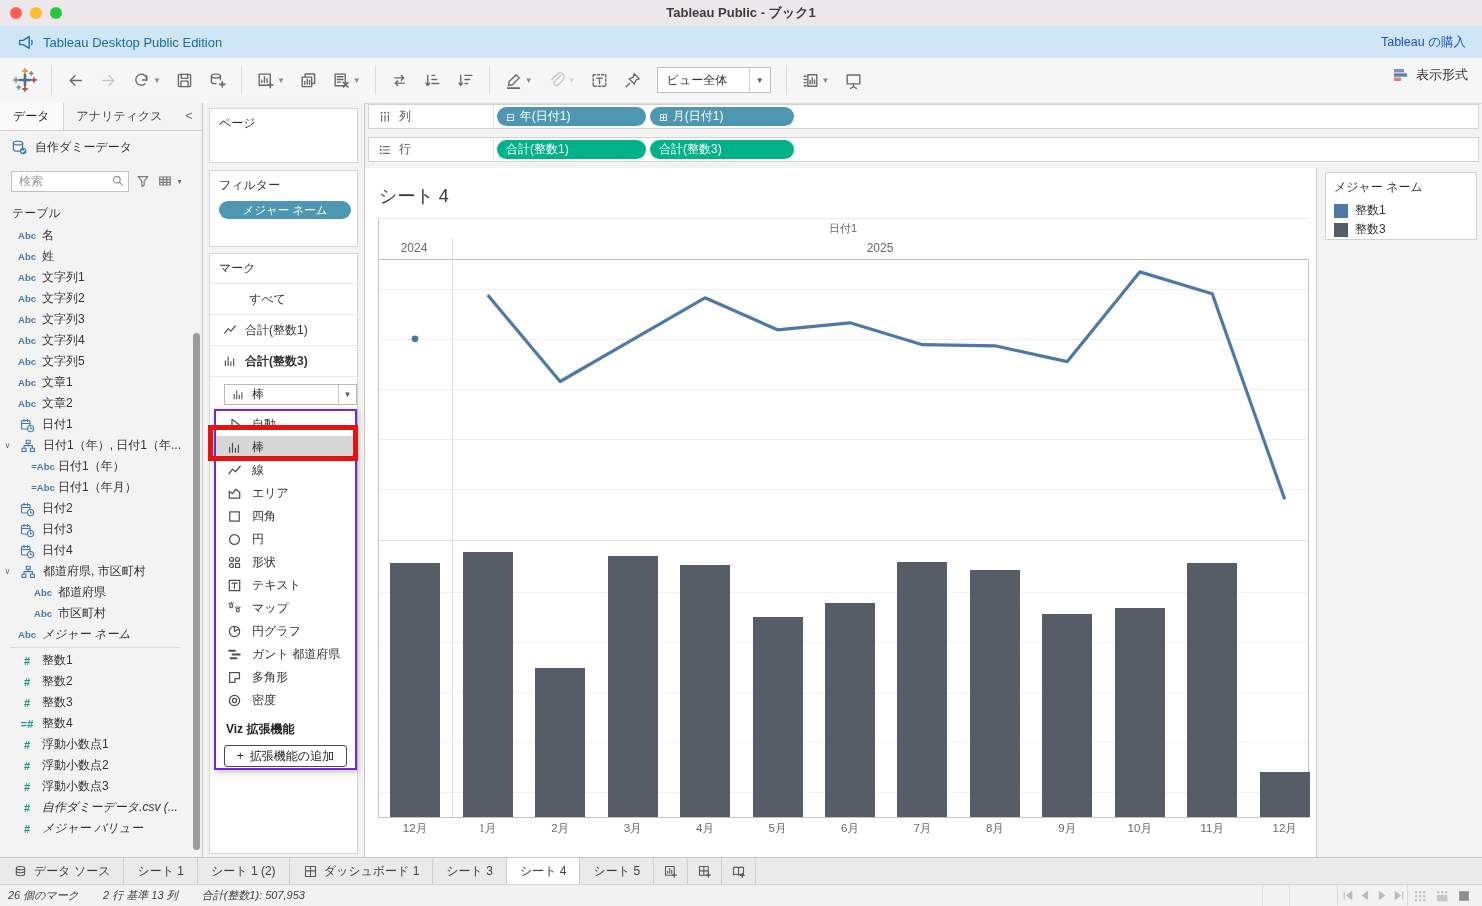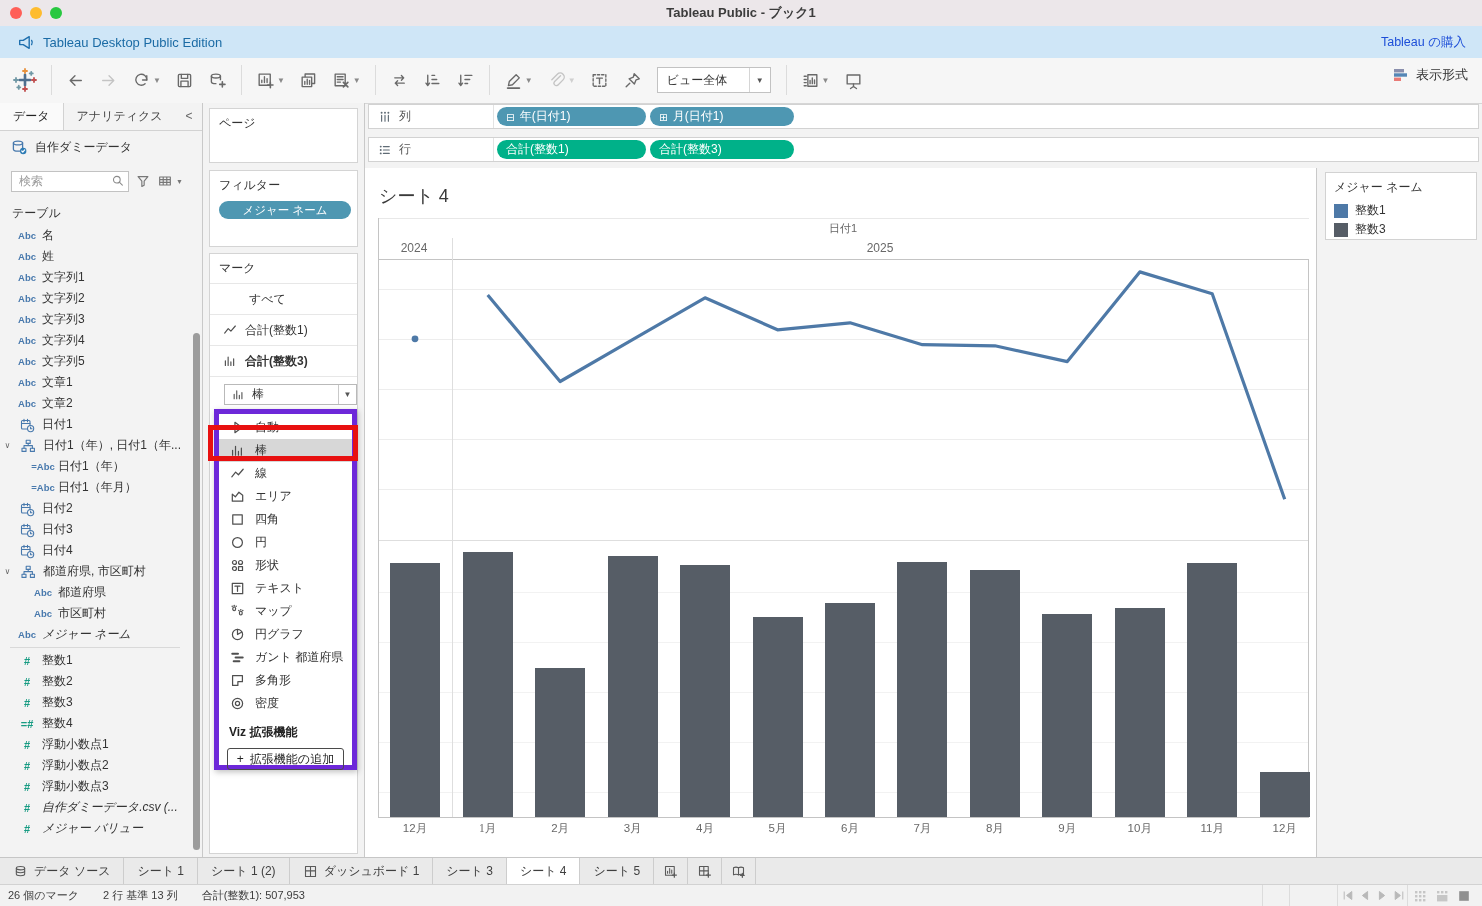--- a/index.html
+++ b/index.html
@@ -64,21 +64,21 @@
   #filter-pill{position:absolute;left:9px;top:30px;width:132px;justify-content:center;}
   .marks-row{height:30px;display:flex;align-items:center;border-bottom:1px solid #e7e7e7;}
   #marks-all{padding-left:39px;}
   .marks-entry{padding-left:12px;gap:7px;}
   .marks-entry .melbl{color:#333;}
   .marks-entry.sel .melbl{font-weight:bold;}
   #mark-type-select{position:absolute;left:14px;top:130px;width:133px;height:21px;border:1px solid #b9b9b9;background:#fff;display:flex;align-items:center;box-sizing:border-box;}
   #mark-type-select .mtv{flex:1;padding-left:6px;color:#333;}
   #mark-type-select .mtc{width:17px;height:100%;border-left:1px solid #c9c9c9;display:flex;align-items:center;justify-content:center;font-size:8px;color:#555;}
   
-  #marks-menu{left:214px;top:409px;width:143px;height:361px;background:#fff;border:5px solid #6d28d9;
+  #marks-menu{left:214px;top:409px;width:143px;height:361px;background:#fff;border:2px solid #6d28d9;
     box-shadow:1px 2px 6px rgba(0,0,0,.25);box-sizing:border-box;padding-top:2px;z-index:40;}
   .mm-item{height:23px;display:flex;align-items:center;padding-left:10px;gap:9px;}
   .mm-item .mlbl{color:#333;font-size:12px;}
   .mm-item.hl{background:#d7d7d7;}
   #mm-section{margin-top:9px;padding-left:10px;font-weight:bold;color:#222;}
   #mm-add-btn{margin:7px 8px 0 8px;height:20px;border:1px solid #4a4a4a;border-radius:3px;display:flex;align-items:center;justify-content:center;gap:6px;color:#222;}
   #red-box{left:208px;top:425px;width:150px;height:36px;border:5px solid #e81010;box-sizing:border-box;z-index:60;}
   
   .shelf{left:368px;width:1111px;height:25px;background:#fff;border:1px solid #d2d2d2;box-sizing:border-box;display:flex;align-items:center;}
   #shelf-cols{top:104px;} #shelf-rows{top:137px;}
@@ -97,21 +97,21 @@
   #legend-title{padding:6px 8px 5px 8px;color:#333;}
   .legend-item{display:flex;align-items:center;gap:7px;height:19px;padding-left:8px;}
   .legend-swatch{width:14px;height:14px;}
   
   #tabbar{left:0;top:857px;width:1482px;height:27px;background:#eaeaea;border-top:1px solid #c6c6c6;box-sizing:border-box;display:flex;}
   .sheet-tab{height:100%;display:flex;align-items:center;gap:6px;padding:0 13px;border-right:1px solid #cdcdcd;color:#3f3f3f;white-space:nowrap;}
   .sheet-tab.active{background:#fff;}
   .sheet-tab.icon-only{padding:0 9px;}
   
   #statusbar{left:0;top:884px;width:1482px;height:22px;background:#f2f2f2;border-top:1px solid #d2d2d2;box-sizing:border-box;font-size:11px;color:#3d3d3d;}
-  #status-left{position:absolute;left:8px;top:0;height:21px;display:flex;align-items:center;gap:24px;}
+  #status-left{position:absolute;left:8px;top:0;height:21px;display:flex;align-items:center;gap:24px;font-style:italic;}
   .sb-div{position:absolute;top:0;width:1px;height:21px;background:#dcdcdc;}
 </style>
 </head>
 <body>
 
 <div id="app">
 
   <div class="abs" id="titlebar">
     <div class="flex" style="height:26px;padding-left:10px;">
       <span class="tl" style="background:#ff5f57;"></span>

